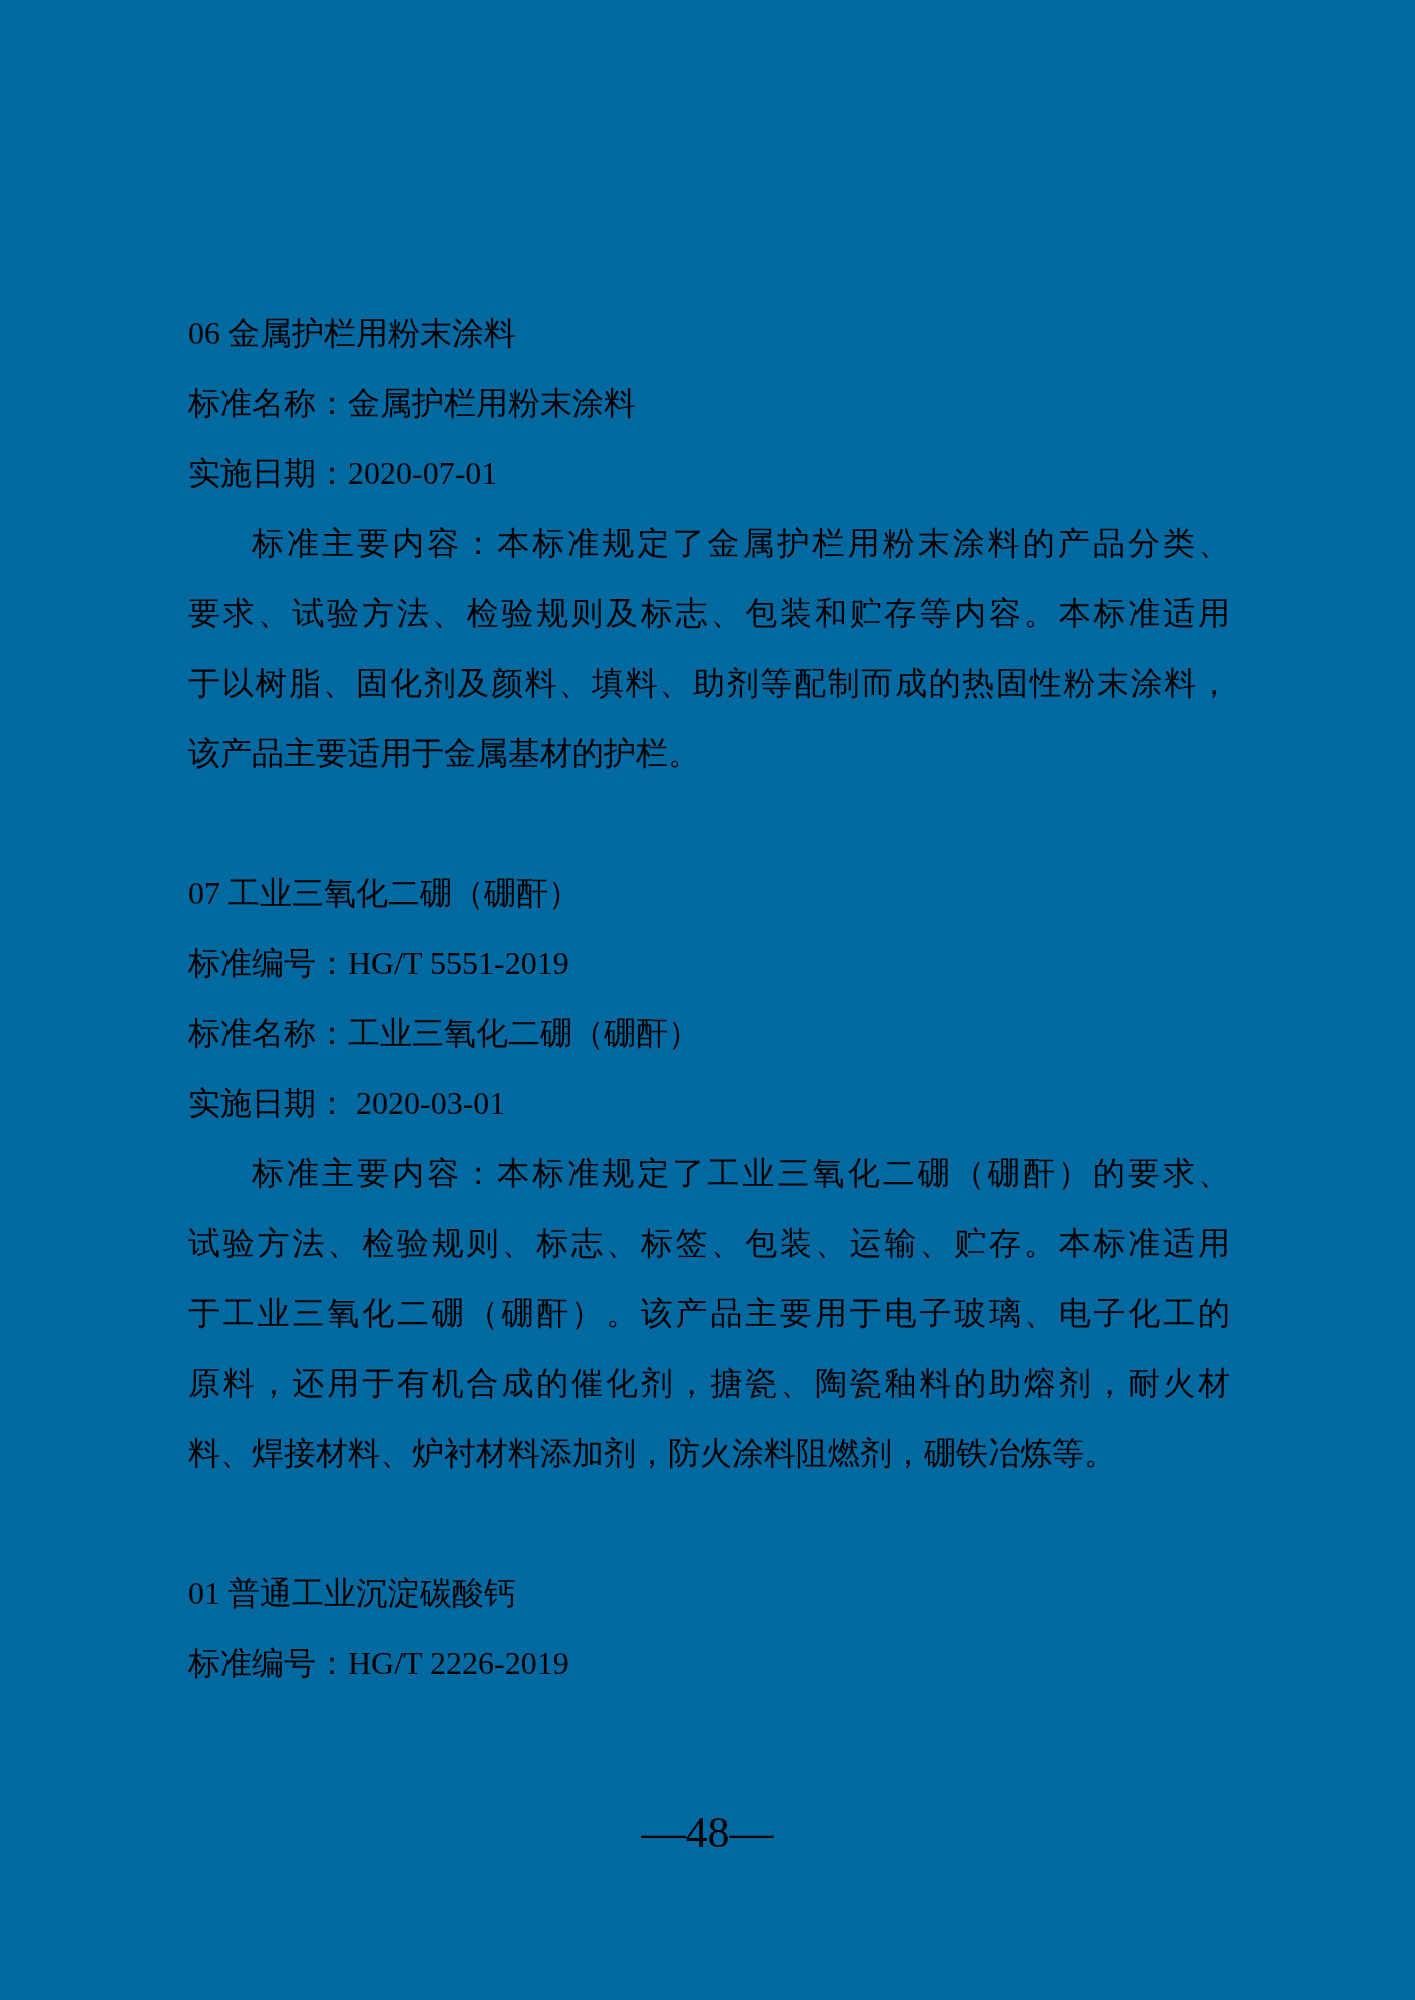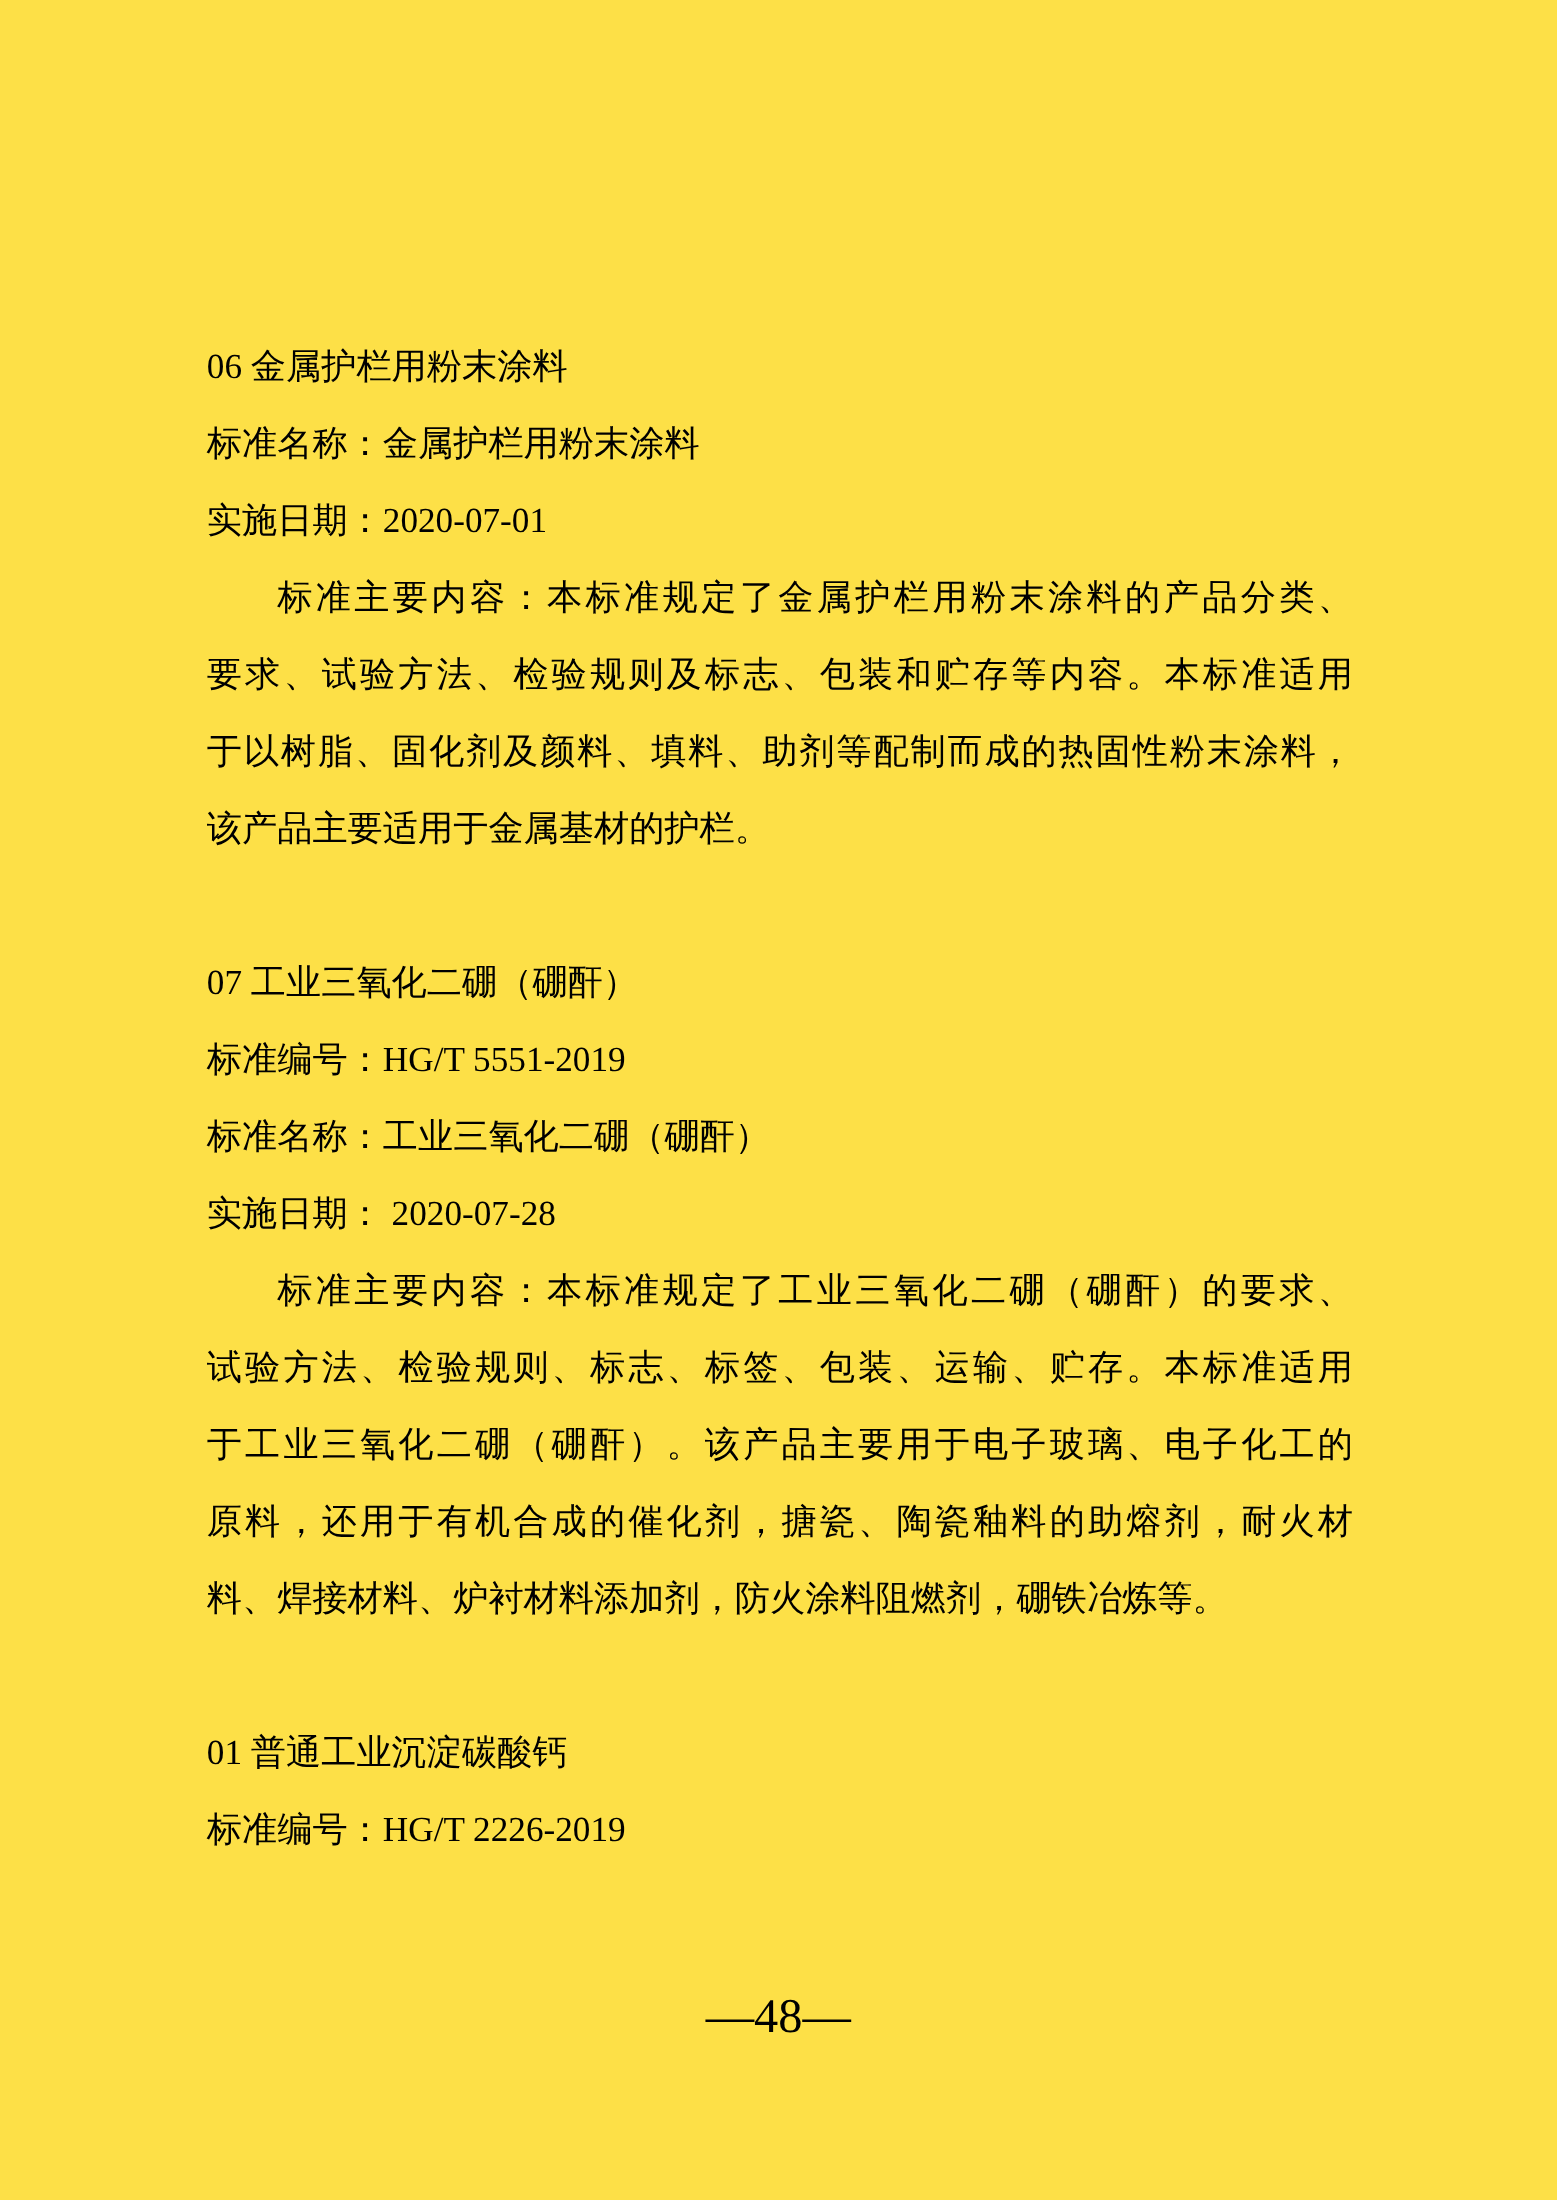--- a/index.html
+++ b/index.html
@@ -4,21 +4,21 @@
 <style>
   html, body {
     margin: 0;
     padding: 0;
     background: #e8e8e8;
   }
   .page {
     position: relative;
     width: 1415px;
     height: 2000px;
-    background: #fde047;
+    background: #0369a1;
     margin: 0 auto;
     overflow: hidden;
     font-family: "Liberation Serif", "DejaVu Serif", serif;
     color: #000000;
   }
   .content {
     position: absolute;
     left: 188px;
     top: 298px;
     width: 1042px;
@@ -75,21 +75,21 @@
       <div class="line para">于以树脂、固化剂及颜料、填料、助剂等配制而成的热固性粉末涂料，</div>
       <div class="line para last-line">该产品主要适用于金属基材的护栏。</div>
     </section>
 
     <div class="blank-line"></div>
 
     <section>
       <div class="line heading">07 工业三氧化二硼（硼酐）</div>
       <div class="line label">标准编号：HG/T 5551-2019</div>
       <div class="line label">标准名称：工业三氧化二硼（硼酐）</div>
-      <div class="line label">实施日期： 2020-07-28</div>
+      <div class="line label">实施日期： 2020-03-01</div>
       <div class="line para first-line">标准主要内容：本标准规定了工业三氧化二硼（硼酐）的要求、</div>
       <div class="line para">试验方法、检验规则、标志、标签、包装、运输、贮存。本标准适用</div>
       <div class="line para">于工业三氧化二硼（硼酐）。该产品主要用于电子玻璃、电子化工的</div>
       <div class="line para">原料，还用于有机合成的催化剂，搪瓷、陶瓷釉料的助熔剂，耐火材</div>
       <div class="line para last-line">料、焊接材料、炉衬材料添加剂，防火涂料阻燃剂，硼铁冶炼等。</div>
     </section>
 
     <div class="blank-line"></div>
 
     <section>

